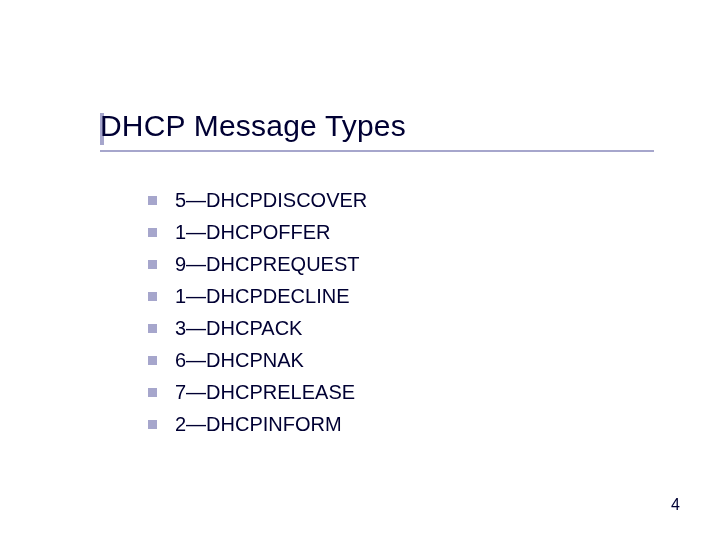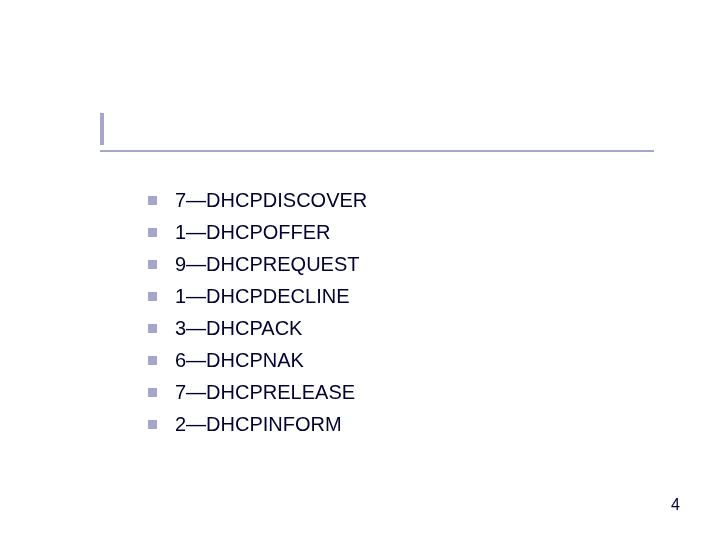--- a/index.html
+++ b/index.html
@@ -77,27 +77,30 @@
     color: #000033;
   }
 </style>
 </head>
 <body>
 
 <div class="slide">
 
   <div class="accent-bar"></div>
 
+  <div class="title-wrap">
+    <div class="title">DHCP Message Types</div>
+  </div>
 
   <div class="accent-underline"></div>
 
   <div class="content">
     <div class="item">
       <span class="bullet"></span>
-      <span class="item-text">7—DHCPDISCOVER</span>
+      <span class="item-text">5—DHCPDISCOVER</span>
     </div>
     <div class="item">
       <span class="bullet"></span>
       <span class="item-text">1—DHCPOFFER</span>
     </div>
     <div class="item">
       <span class="bullet"></span>
       <span class="item-text">9—DHCPREQUEST</span>
     </div>
     <div class="item">

